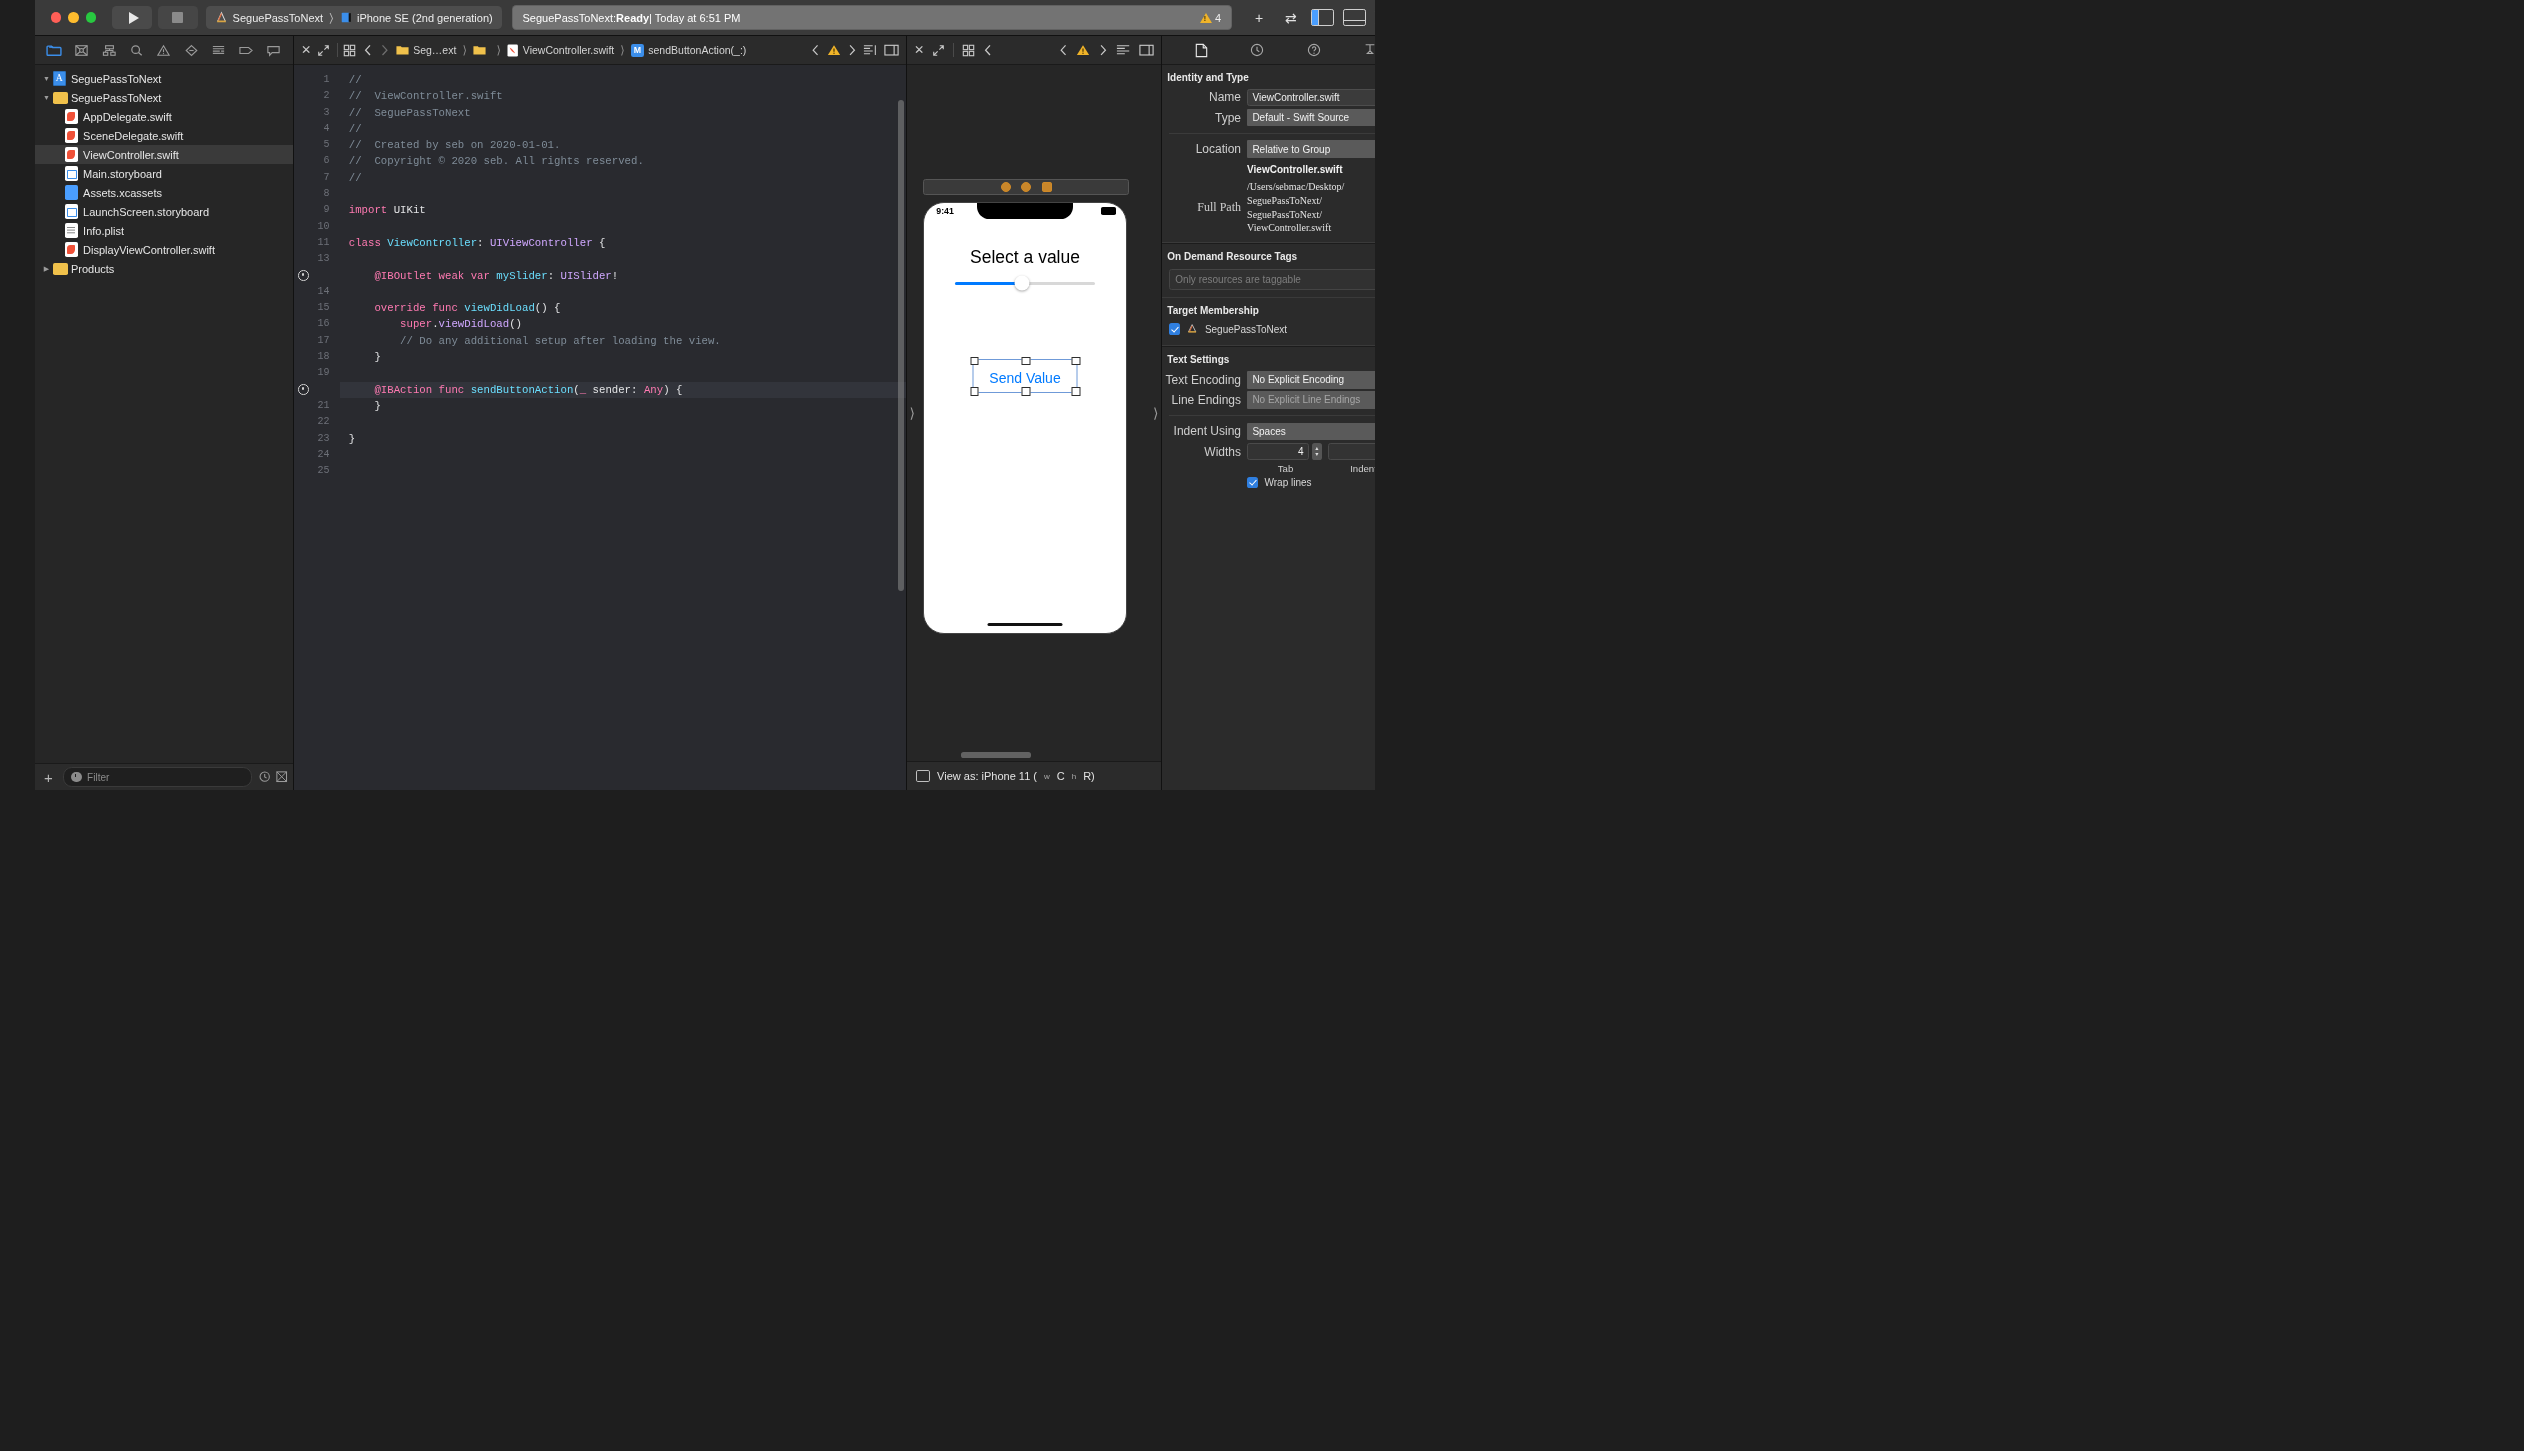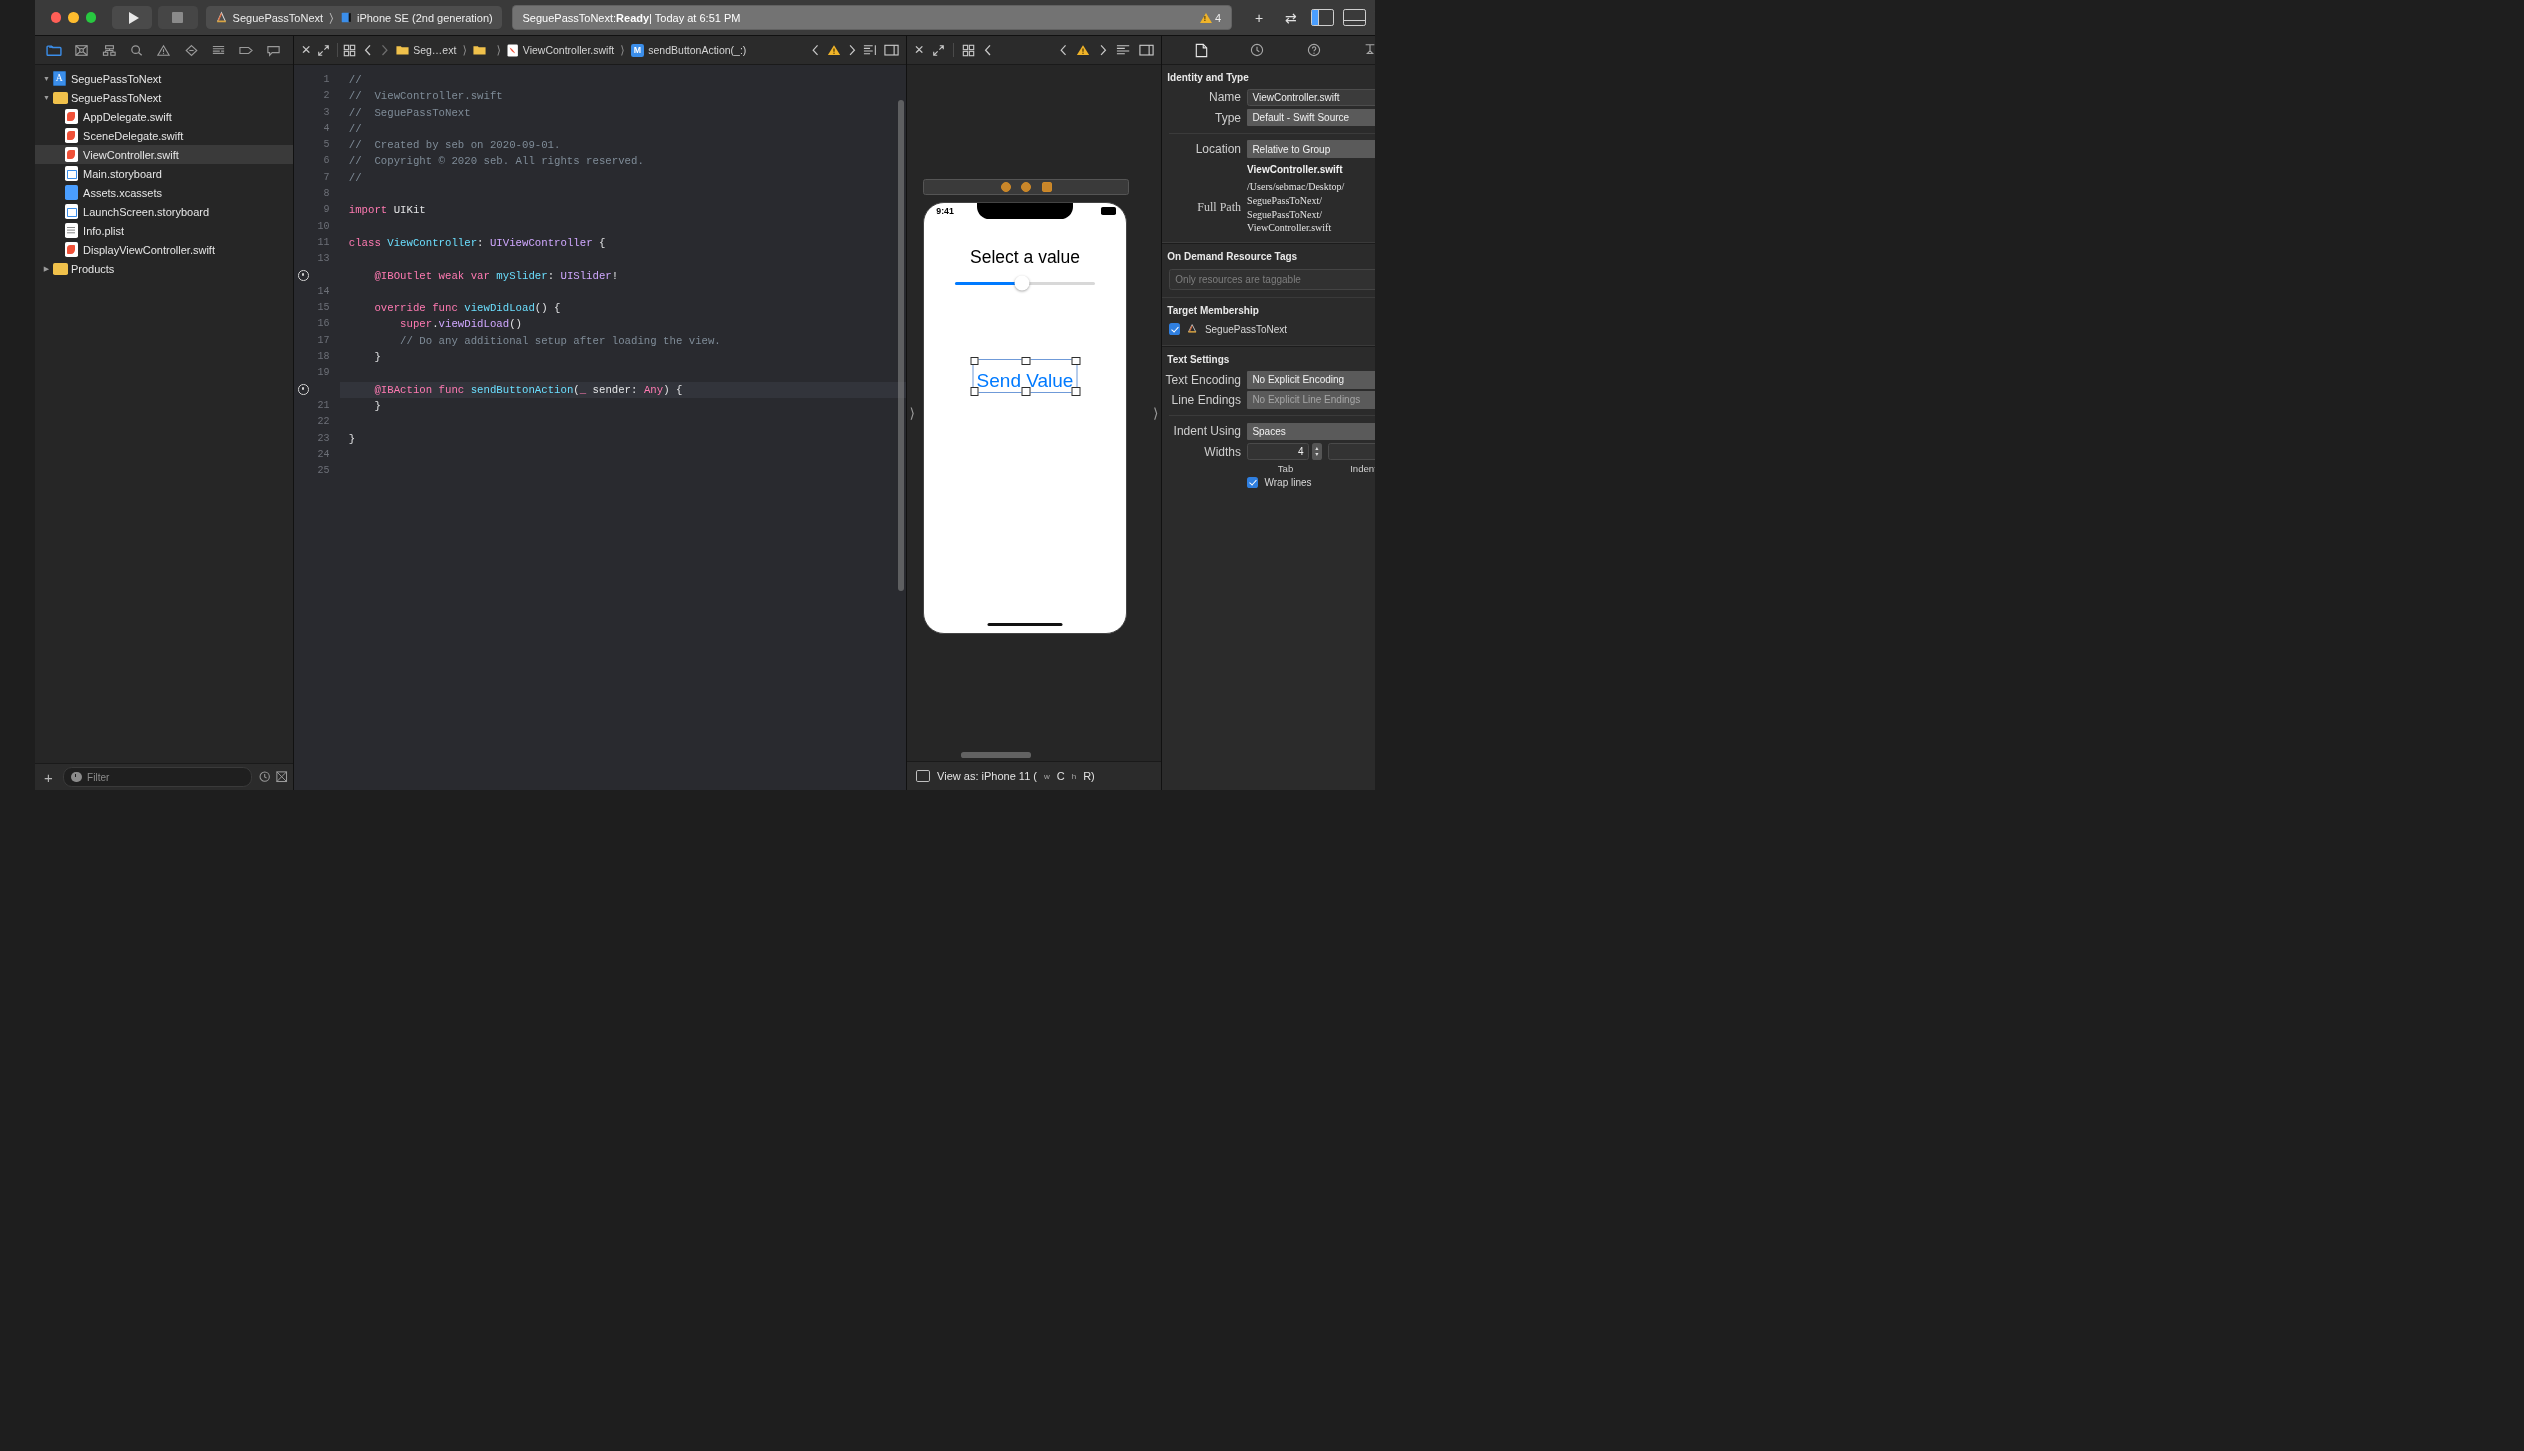--- a/index.html
+++ b/index.html
@@ -137,21 +137,21 @@
          border:1.8px solid #444;position:relative;overflow:hidden;box-sizing:border-box;}
   .notch{position:absolute;left:50%;transform:translateX(-50%);top:0;width:96px;height:16px;
          background:#000;border-radius:0 0 12.3px 12.3px;}
   .ph-time{position:absolute;left:12.3px;top:2.6px;font-size:8.8px;color:#000;font-weight:600;}
   .ph-batt{position:absolute;right:10.5px;top:4.4px;width:15px;height:8px;background:#000;border-radius:1.8px;}
   .ph-title{position:absolute;left:0;right:0;top:44px;text-align:center;font-size:17.5px;color:#000;}
   .slider{position:absolute;left:31px;right:31px;top:79px;height:2.6px;background:#d8d8d8;border-radius:1.8px;}
   .slider .fill{position:absolute;left:0;top:0;bottom:0;width:48%;background:#007aff;border-radius:1.8px;}
   .slider .knob{position:absolute;left:48%;top:50%;transform:translate(-50%,-50%);width:15px;height:15px;
                 border-radius:50%;background:#fff;box-shadow:0 0.9px 2.6px rgba(0,0,0,.35);}
-  .ibbtn{position:absolute;left:50%;transform:translateX(-50%);top:167px;color:#007aff;font-size:19px;
+  .ibbtn{position:absolute;left:50%;transform:translateX(-50%);top:167px;color:#007aff;font-size:14px;
          white-space:nowrap;}
   .selbox{position:absolute;top:156px;left:50%;transform:translateX(-50%);width:103px;height:32px;
           border:0.9px solid #6f9ad8;}
   .handle{position:absolute;width:6.1px;height:6.1px;background:#fff;border:1.2px solid #2e2e2e;}
   .homebar{position:absolute;left:50%;transform:translateX(-50%);bottom:7px;width:75px;height:3.5px;
            background:#111;border-radius:2.6px;}
   .ib-bottom{height:28px;flex:0 0 28px;background:#2b2b2b;border-top:0.9px solid #1a1a1a;display:flex;
              align-items:center;gap:7px;padding:0 8.8px;font-size:11px;color:#e2e2e2;}
   .viewas-ico{width:12.3px;height:10.5px;border:1.2px solid #c0c0c0;border-radius:1.8px;}
   .sub{font-size:8px;color:#a8a8a8;vertical-align:baseline;}
@@ -528,21 +528,21 @@
             <div class="gline">22</div>
             <div class="gline">23</div>
             <div class="gline">24</div>
             <div class="gline">25</div>
           </div>
         <div class="codearea" id="code">
             <div class="cline"><span class="cm">//</span></div>
             <div class="cline"><span class="cm">//  ViewController.swift</span></div>
             <div class="cline"><span class="cm">//  SeguePassToNext</span></div>
             <div class="cline"><span class="cm">//</span></div>
-            <div class="cline"><span class="cm">//  Created by seb on 2020-09-01.</span></div>
+            <div class="cline"><span class="cm">//  Created by seb on 2020-01-01.</span></div>
             <div class="cline"><span class="cm">//  Copyright © 2020 seb. All rights reserved.</span></div>
             <div class="cline"><span class="cm">//</span></div>
             <div class="cline"><span class="pl"></span></div>
             <div class="cline"><span class="kw">import</span><span class="pl"> UIKit</span></div>
             <div class="cline"><span class="pl"></span></div>
             <div class="cline"><span class="kw">class</span><span class="pl"> </span><span class="id">ViewController</span><span class="pl">: </span><span class="ty">UIViewController</span><span class="pl"> {</span></div>
             <div class="cline"><span class="pl"></span></div>
             <div class="cline"><span class="pl">    </span><span class="kw">@IBOutlet weak var</span><span class="pl"> </span><span class="id">mySlider</span><span class="pl">: </span><span class="ty">UISlider</span><span class="pl">!</span></div>
             <div class="cline"><span class="pl"></span></div>
             <div class="cline"><span class="pl">    </span><span class="kw">override func</span><span class="pl"> </span><span class="id">viewDidLoad</span><span class="pl">() {</span></div>

